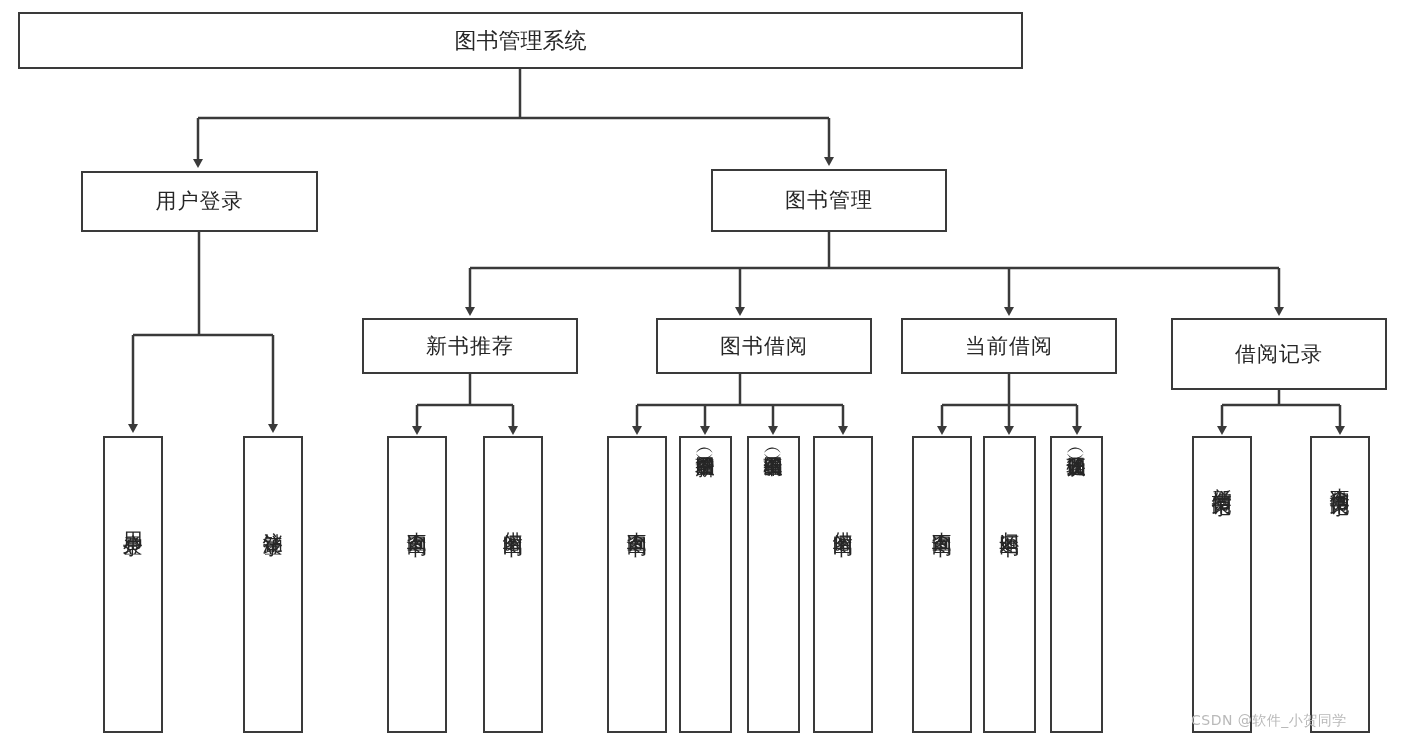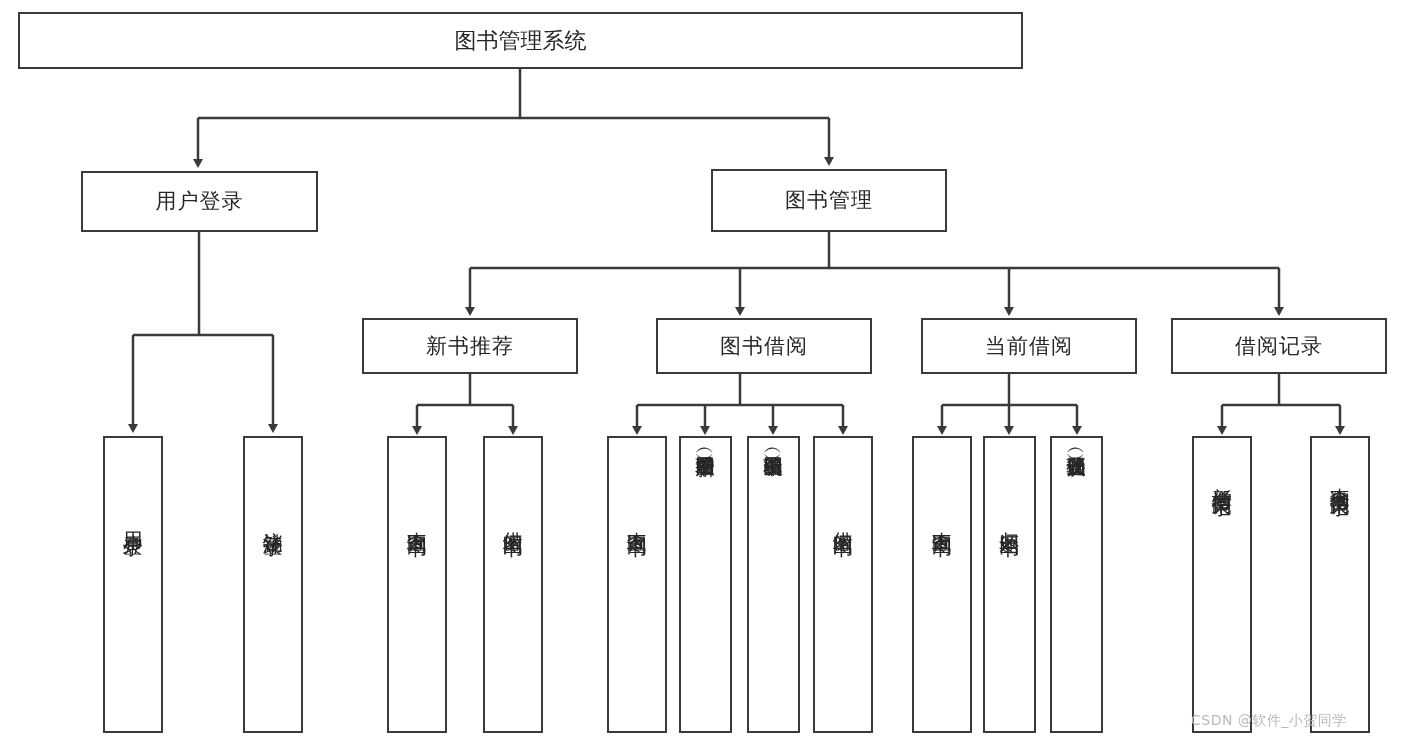--- a/index.html
+++ b/index.html
@@ -129,24 +129,24 @@
   <div class="node h" style="left:362px; top:318px; width:216px; height:56px;">
     <span>新书推荐</span>
   </div>
 
   <div class="node h" style="left:711px; top:169px; width:236px; height:63px;">
     <span>图书管理</span>
   </div>
   <div class="node h" style="left:632px; top:318px; width:216px; height:56px;margin-left:24px;">
     <span>图书借阅</span>
   </div>
-  <div class="node h" style="left:901px; top:318px; width:216px; height:56px;margin-left:20px;">
+  <div class="node h" style="left:901px; top:318px; width:216px; height:56px;">
     <span>当前借阅</span>
   </div>
-  <div class="node h" style="left:1171px; top:318px; width:216px; height:56px;">
+  <div class="node h" style="left:1171px; top:318px; width:216px; height:72px;">
     <span>借阅记录</span>
   </div>
 
   <div class="node leaf" style="left:103px; top:436px; width:60px; height:297px;">
     <span class="vtext" style="margin-top:78px;">用户登录</span>
   </div>
   <div class="node leaf" style="left:243px; top:436px; width:60px; height:297px;">
     <span class="vtext" style="margin-top:78px;">注销登录</span>
   </div>
 

